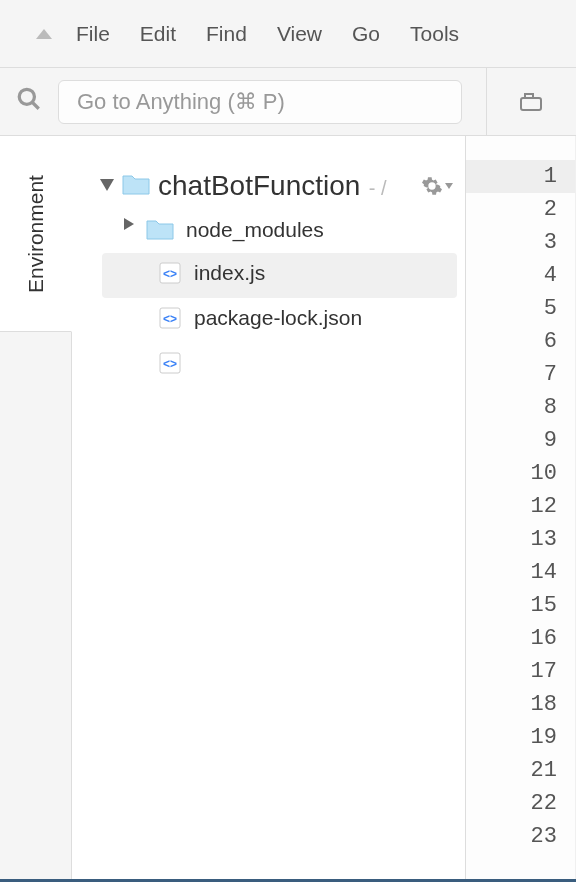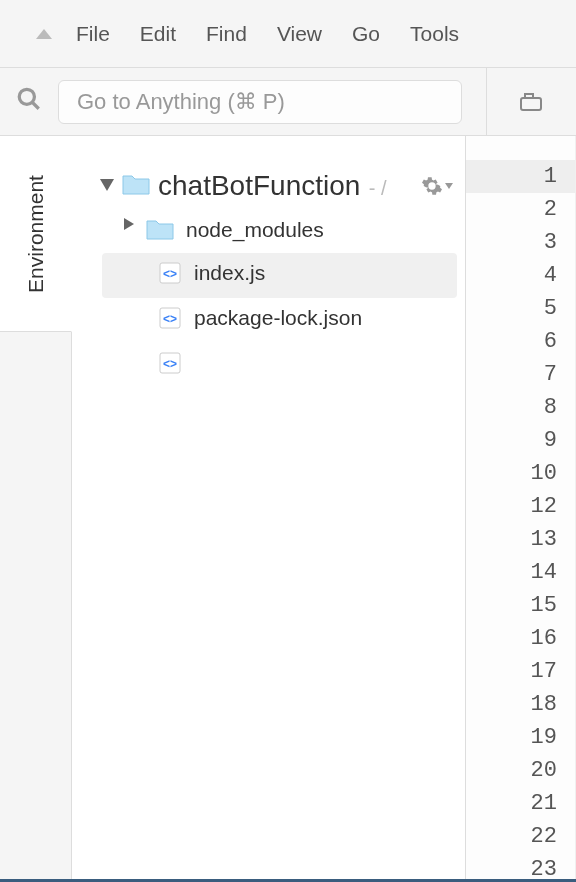--- a/index.html
+++ b/index.html
@@ -329,20 +329,19 @@
       <div class="line-number">9</div>
       <div class="line-number">10</div>
       <div class="line-number">12</div>
       <div class="line-number">13</div>
       <div class="line-number">14</div>
       <div class="line-number">15</div>
       <div class="line-number">16</div>
       <div class="line-number">17</div>
       <div class="line-number">18</div>
       <div class="line-number">19</div>
-      <div class="line-number">20</div>
       <div class="line-number">21</div>
       <div class="line-number">22</div>
       <div class="line-number">23</div>
     </div>
 </div>
 
 <div class="bottom-line"></div>
 
 </body></html>

